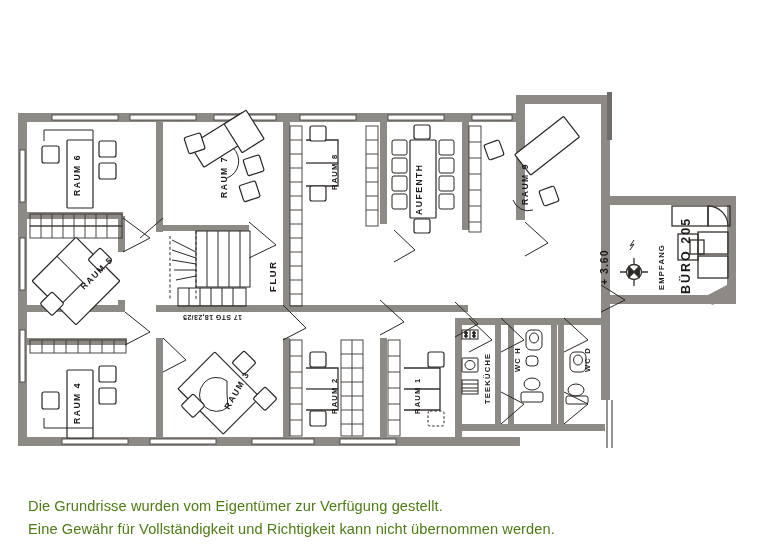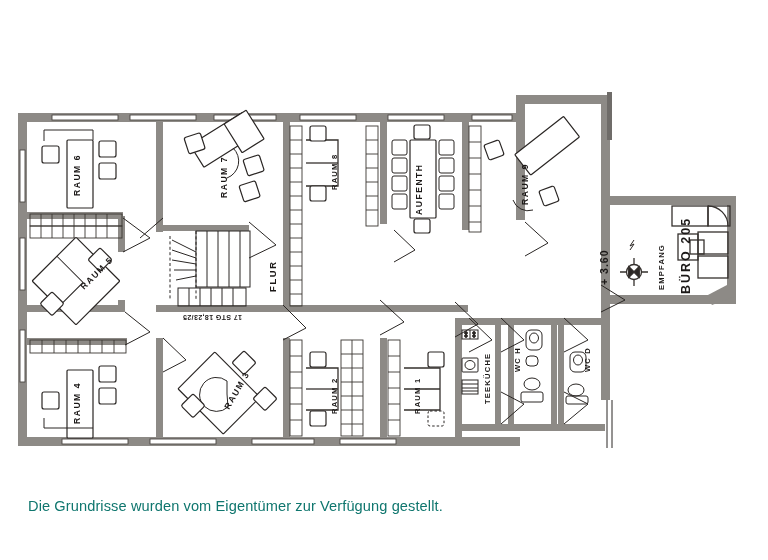--- a/index.html
+++ b/index.html
@@ -3,21 +3,21 @@
 <meta charset="utf-8">
 <style>
   html,body{margin:0;padding:0;background:#ffffff;}
   body{width:768px;height:560px;position:relative;overflow:hidden;
        font-family:"Liberation Sans",sans-serif;color:#231f1d;}
 
   #plan{position:absolute;left:0;top:0;width:768px;height:480px;}
   #plan svg{display:block;}
 
   .caption{position:absolute;left:28px;top:495px;width:712px;}
-  .caption div{font-size:14.6px;line-height:23px;color:#0f766e;letter-spacing:.1px;
+  .caption div{font-size:14.6px;line-height:23px;color:#4d7c0f;letter-spacing:.1px;
                white-space:nowrap;}
 
   
   .wall      {fill:#8d8a86;stroke:none;}
   .wall-d    {fill:#6f6c69;stroke:none;}
   .thin      {fill:none;stroke:#2a2624;stroke-width:1;}
   .thin2     {fill:none;stroke:#35302d;stroke-width:1.3;}
   .furn      {fill:#ffffff;stroke:#2a2624;stroke-width:1.2;}
   .furn-l    {fill:#ffffff;stroke:#2a2624;stroke-width:1;}
   .dash      {fill:none;stroke:#2a2624;stroke-width:1;stroke-dasharray:3 2.4;}
@@ -441,13 +441,14 @@
   <g class="thin">
     <line x1="607" y1="400" x2="607" y2="448"></line>
     <line x1="612" y1="400" x2="612" y2="448"></line>
   </g>
 
 </svg>
 </div>
 
 <div class="caption">
   <div>Die Grundrisse wurden vom Eigentümer zur Verfügung gestellt.</div>
+  <div>Eine Gewähr für Vollständigkeit und Richtigkeit kann nicht übernommen werden.</div>
 </div>
 
 </body></html>

